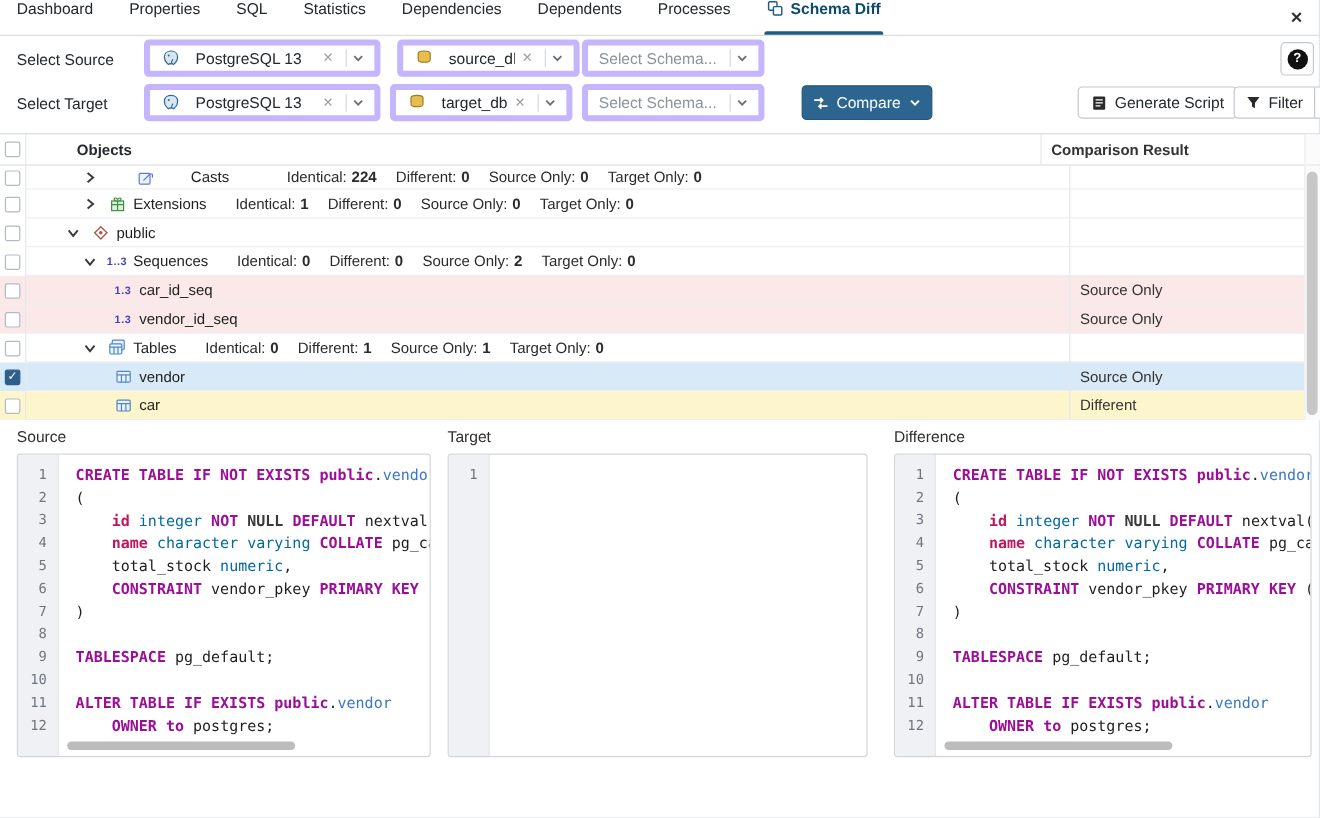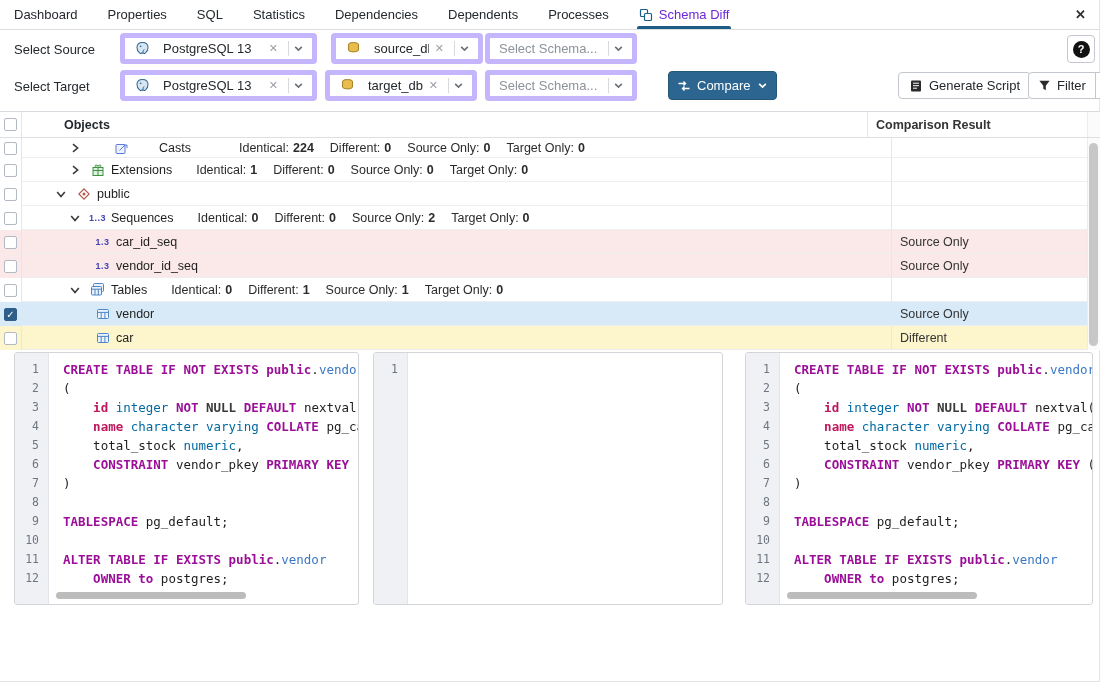--- a/index.html
+++ b/index.html
@@ -5,23 +5,23 @@
   * { margin:0; padding:0; box-sizing:border-box; }
   html,body { background:#fff; }
   body { font-family:"Liberation Sans", sans-serif; color:#24292e; }
   .app { position:relative; width:1100px; height:682px; background:#fff; overflow:hidden;
          box-shadow: inset -1px -1px 0 #e3e5e8; }
 
   
   .tabbar { height:30px; border-bottom:1px solid #dadde2; display:flex; align-items:stretch;
             padding:0 10px 0 14px; }
   .tabs { display:flex; gap:30px; align-items:stretch; }
-  .tab { display:flex; align-items:center; gap:6px; font-size:13px; color:#24292e; cursor:pointer;
+  .tab { display:flex; align-items:flex-start; gap:6px; font-size:13px; color:#24292e; cursor:pointer;
          position:relative; white-space:nowrap; }
-  .tab.active { color:#6d28d9; }
+  .tab.active { color:#0c4a6e;font-weight:bold; }
   .tab.active::after { content:""; position:absolute; left:-2px; right:-2px; bottom:0; height:3px;
                        background:#1d5d85; border-radius:2px 2px 0 0; }
   .tab-close { margin-left:auto; display:flex; align-items:center; font-size:13px; font-weight:bold;
                color:#303030; cursor:pointer; padding:0 4px; }
 
   
   .toolbar { position:relative; height:82px; border-bottom:1px solid #d8dbe0; }
   .tool-label { position:absolute; left:14px; font-size:13px; color:#24292e; }
   .select { position:absolute; height:31px; border:5px solid #c4b5fd; border-radius:4px; background:#fff;
             display:flex; align-items:center; padding:0 8px 0 9px; cursor:pointer; }
@@ -467,20 +467,25 @@
             </span>
             <span class="row-label">car</span>
           </div>
           <div class="cell res-cell">Different</div>
           <div class="cell scroll-cell"></div>
         </div>
       </div>
     <div class="vscrollbar"></div>
   </div>
 
+  <div class="panel-labels">
+    <span class="lab-source">Source</span>
+    <span class="lab-target">Target</span>
+    <span class="lab-diff">Difference</span>
+  </div>
   <div class="panels">
       <div class="panel p0">
         <div class="gutter">
           <div>1</div>
           <div>2</div>
           <div>3</div>
           <div>4</div>
           <div>5</div>
           <div>6</div>
           <div>7</div>

